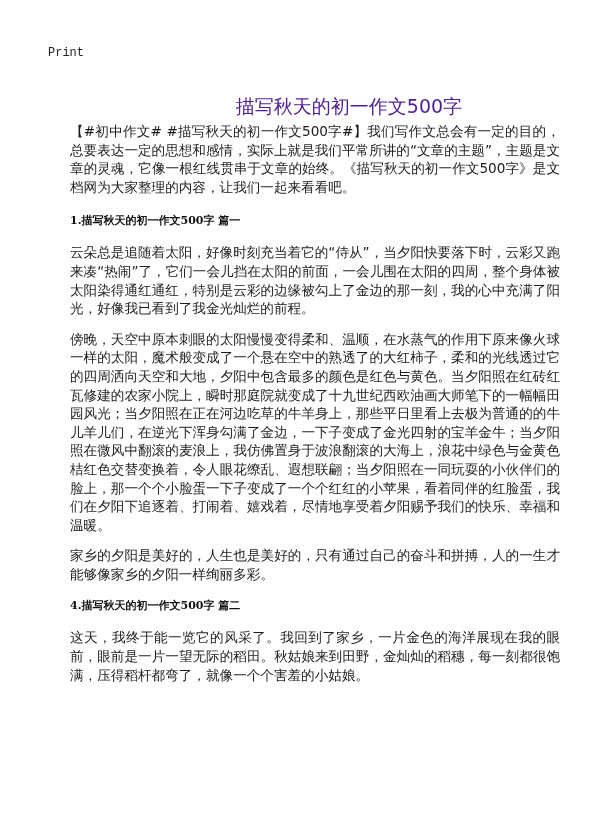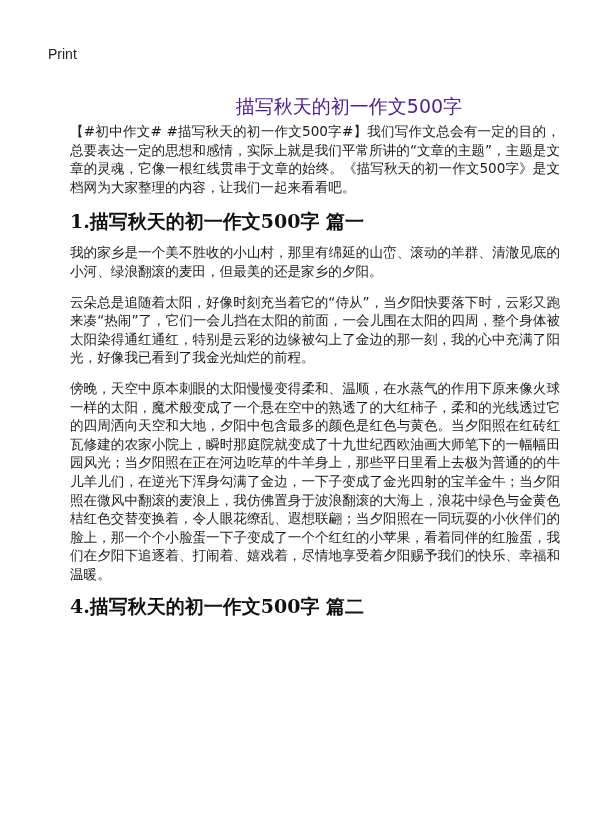--- a/index.html
+++ b/index.html
@@ -1,49 +1,50 @@
 <!DOCTYPE html>
 <html><head>
   <meta charset="utf-8">
   <style>
     html, body { margin: 0; padding: 0; background: #ffffff; }
     body { width: 600px; height: 828px; overflow: hidden; position: relative; color: #1a1a1a; }
     .page { position: absolute; left: 0; top: 0; width: 600px; height: 828px; background: #fff; }
     .print-label {
       position: absolute; left: 48px; top: 46px;
-      font-family: Liberation Sans, sans-serif; font-size: 14px; color: #222;
+      font-family: Liberation Mono, monospace; font-size: 12px; color: #222;
     }
     .doc-title {
       position: absolute; left: 0; top: 80px; width: 600px; text-align: center;
       font-family: "DejaVu Sans", sans-serif; font-size: 19px; font-weight: normal; color: #4c1d95;
       margin: 14px;
       padding-left: 35px;
     }
     .content {
       position: absolute; left: 70px; top: 122px; width: 490px;
       font-family: "DejaVu Sans", sans-serif; font-size: 13.6px; line-height: 18.6px; color: #1c1c1c;
     }
     .content p { margin: 0 0 12px 0; text-align: justify; text-justify: inter-character; }
     .content h2 {
-      font-family: "DejaVu Serif", serif; font-size: 19px; font-weight: bold;
+      font-family: "DejaVu Serif", serif; font-size: 11px; font-weight: bold;
       margin: 14px 0 13px 0; line-height: 18px; color: #111;
     }
     .intro { margin-bottom: 16px !important; }
   </style>
 </head>
 <body>
 
 <div class="page">
   <div class="print-label">Print</div>
 
   <h1 class="doc-title">描写秋天的初一作文500字</h1>
 
   <div class="content">
     <p class="intro">【#初中作文# #描写秋天的初一作文500字#】我们写作文总会有一定的目的，总要表达一定的思想和感情，实际上就是我们平常所讲的“文章的主题”，主题是文章的灵魂，它像一根红线贯串于文章的始终。《描写秋天的初一作文500字》是文档网为大家整理的内容，让我们一起来看看吧。</p>
 
     <h2>1.描写秋天的初一作文500字 篇一</h2>
-    <p>我的家乡是一个美不胜收的小山村，那里有绵延的山峦、滚动的羊群、清澈见底的小河、绿浪翻滚的麦田，但最美的还是家乡的夕阳。</p>
     <p>云朵总是追随着太阳，好像时刻充当着它的“侍从”，当夕阳快要落下时，云彩又跑来凑“热闹”了，它们一会儿挡在太阳的前面，一会儿围在太阳的四周，整个身体被太阳染得通红通红，特别是云彩的边缘被勾上了金边的那一刻，我的心中充满了阳光，好像我已看到了我金光灿烂的前程。</p>
     <p>傍晚，天空中原本刺眼的太阳慢慢变得柔和、温顺，在水蒸气的作用下原来像火球一样的太阳，魔术般变成了一个悬在空中的熟透了的大红柿子，柔和的光线透过它的四周洒向天空和大地，夕阳中包含最多的颜色是红色与黄色。当夕阳照在红砖红瓦修建的农家小院上，瞬时那庭院就变成了十九世纪西欧油画大师笔下的一幅幅田园风光；当夕阳照在正在河边吃草的牛羊身上，那些平日里看上去极为普通的的牛儿羊儿们，在逆光下浑身勾满了金边，一下子变成了金光四射的宝羊金牛；当夕阳照在微风中翻滚的麦浪上，我仿佛置身于波浪翻滚的大海上，浪花中绿色与金黄色桔红色交替变换着，令人眼花缭乱、遐想联翩；当夕阳照在一同玩耍的小伙伴们的脸上，那一个个小脸蛋一下子变成了一个个红红的小苹果，看着同伴的红脸蛋，我们在夕阳下追逐着、打闹着、嬉戏着，尽情地享受着夕阳赐予我们的快乐、幸福和温暖。</p>
+    <p>家乡的夕阳是美好的，人生也是美好的，只有通过自己的奋斗和拼搏，人的一生才能够像家乡的夕阳一样绚丽多彩。</p>
 
     <h2>4.描写秋天的初一作文500字 篇二</h2>
+    <p>这天，我终于能一览它的风采了。我回到了家乡，一片金色的海洋展现在我的眼前，眼前是一片一望无际的稻田。秋姑娘来到田野，金灿灿的稻穗，每一刻都很饱满，压得稻杆都弯了，就像一个个害羞的小姑娘。</p>
   </div>
 </div>
 
 </body></html>

